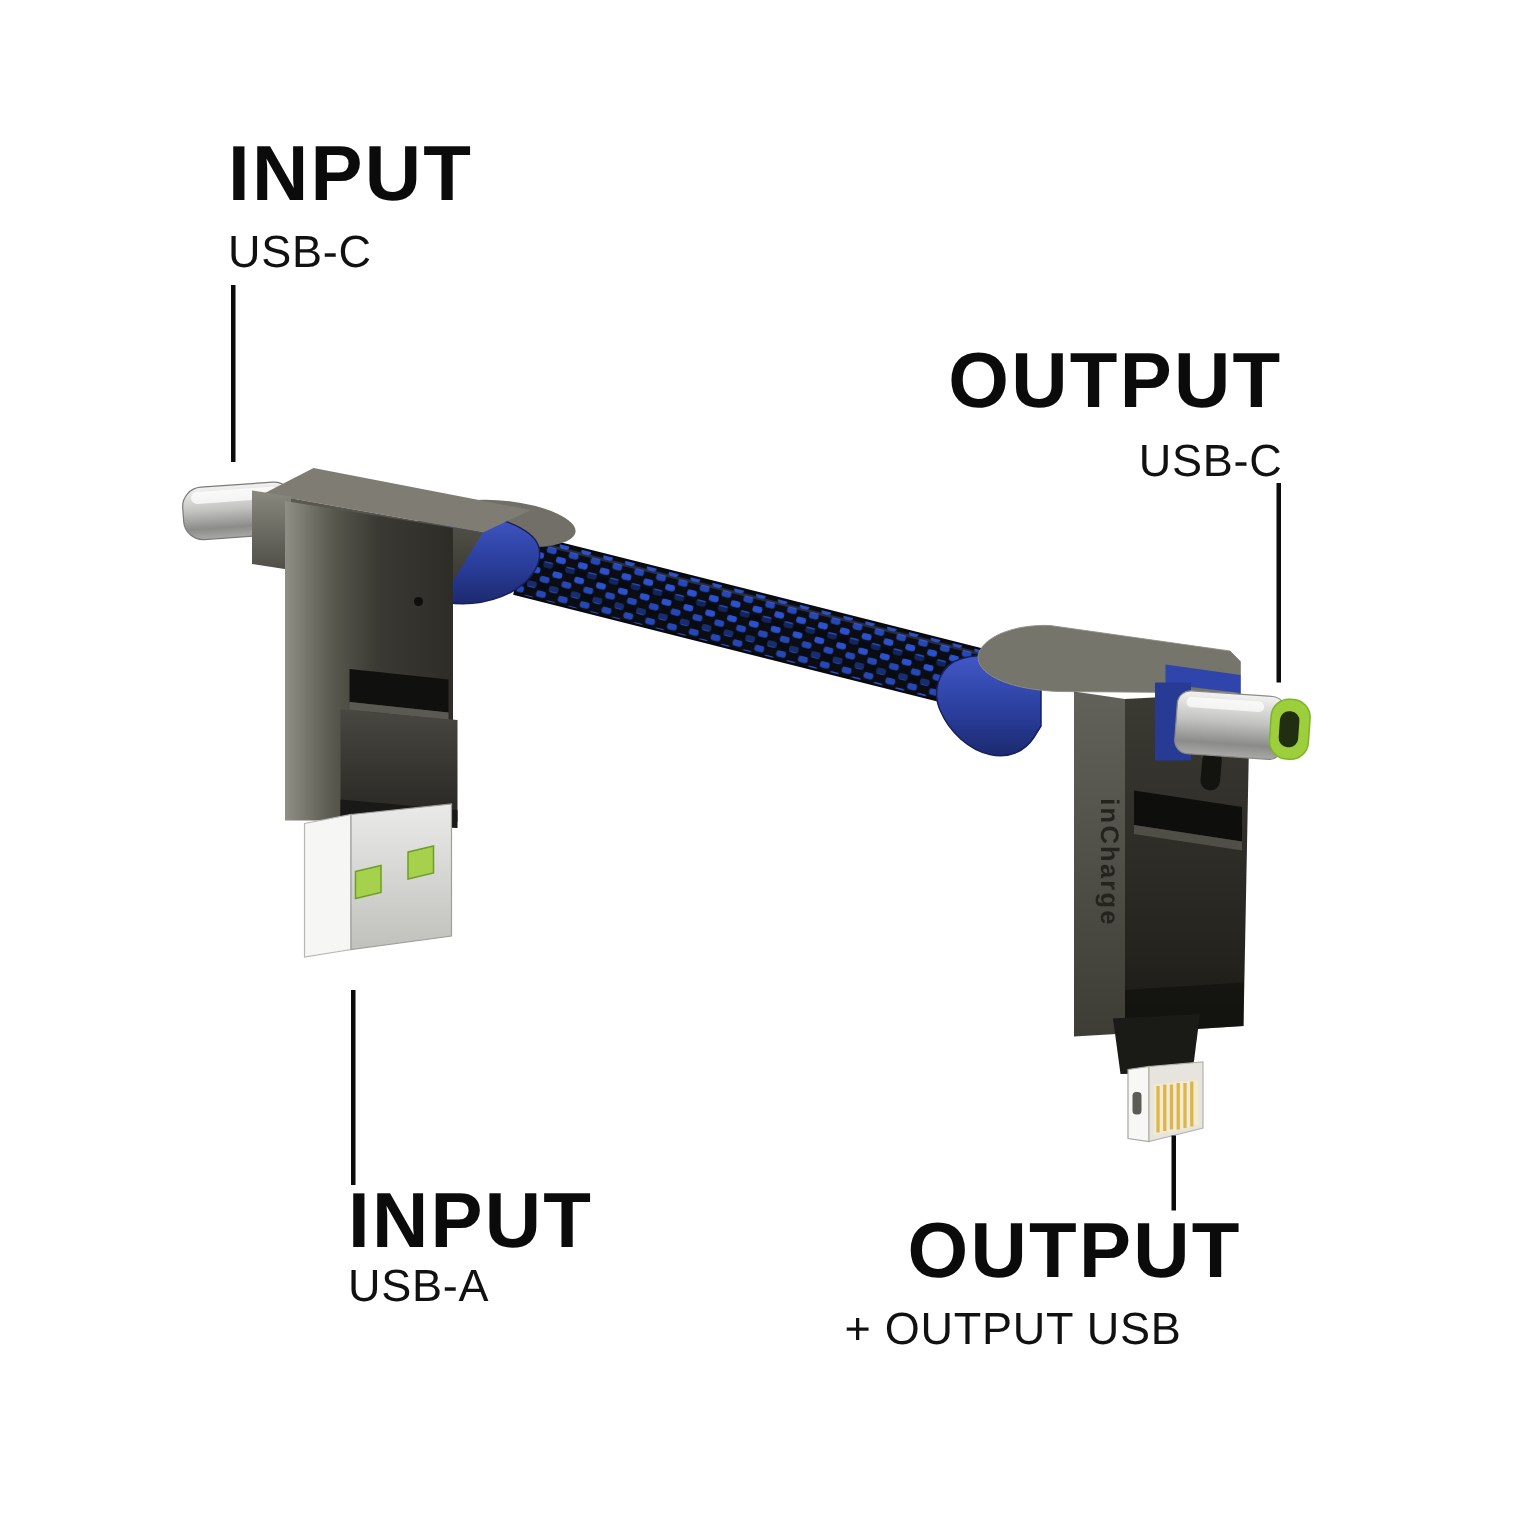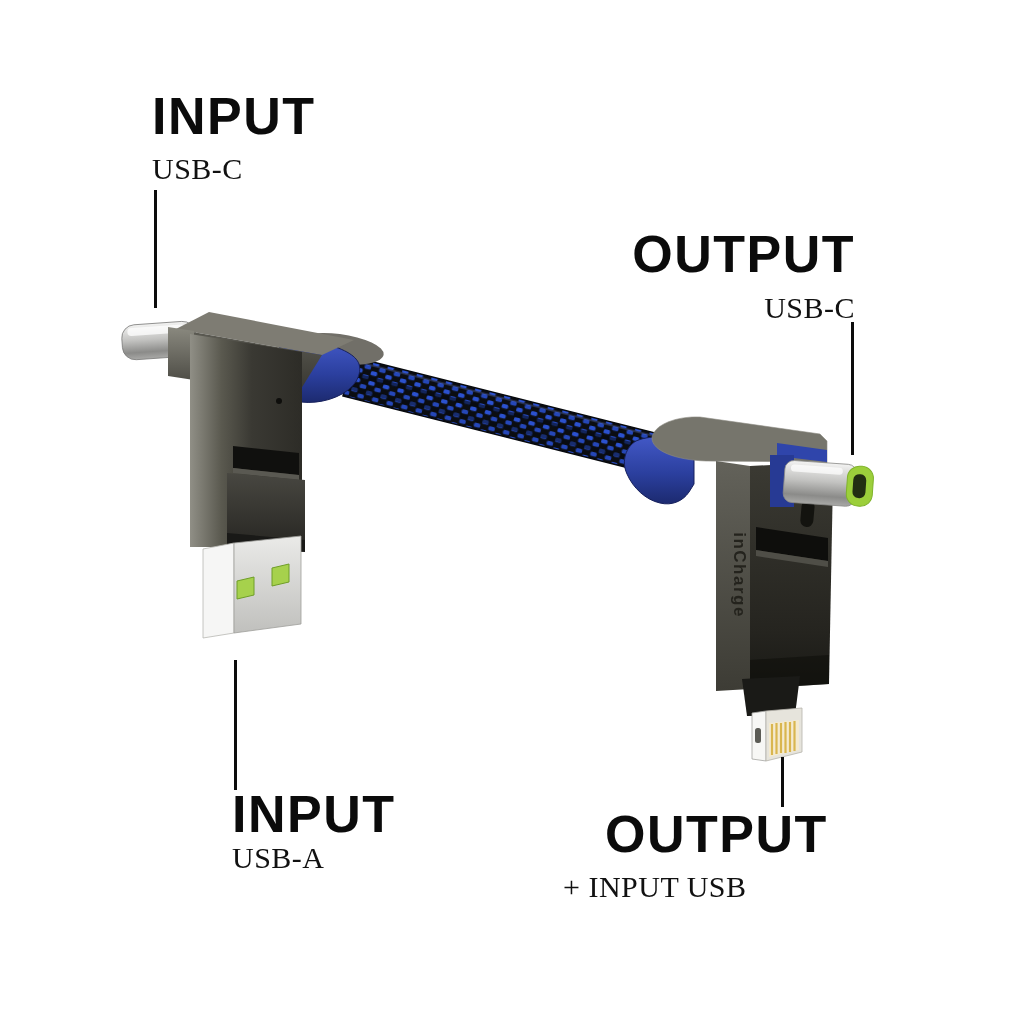--- a/index.html
+++ b/index.html
@@ -7,21 +7,21 @@
     position:relative;width:1024px;height:1024px;background:#ffffff;
     font-family:"Liberation Sans",sans-serif;overflow:hidden;
   }
   .illustration{position:absolute;left:0;top:0;}
   .label{position:absolute;color:#0d0d0d;}
   .label .title{
     font-family:"Liberation Sans",sans-serif;font-weight:700;
     font-size:52px;line-height:1;letter-spacing:1.5px;color:#0b0b0b;
   }
   .label .sub{
-    font-family:Liberation Serif, serif;
+    font-family:Liberation Sans, sans-serif;
     font-size:30px;line-height:1;color:#111111;letter-spacing:0.5px;
   }
   .tl{left:152px;top:90px;text-align:left;}
   .tl .sub{margin-top:12px;}
   .tr{right:169px;top:228px;text-align:right;}
   .tr .sub{margin-top:13px;}
   .bl{left:232px;top:788px;text-align:left;}
   .bl .sub{margin-top:3px;}
   .br{left:563px;top:808px;text-align:left;}
   .br .sub{line-height:46px;}
@@ -183,16 +183,16 @@
     <div class="sub">USB-C</div>
   </div>
 
   <div class="label bl">
     <div class="title">INPUT</div>
     <div class="sub">USB-A</div>
   </div>
 
   <div class="label br">
     <div class="title indent">OUTPUT</div>
-    <div class="sub">+ INPUT USB</div>
+    <div class="sub">+ OUTPUT USB</div>
   </div>
 
 </div>
 
 </body></html>

